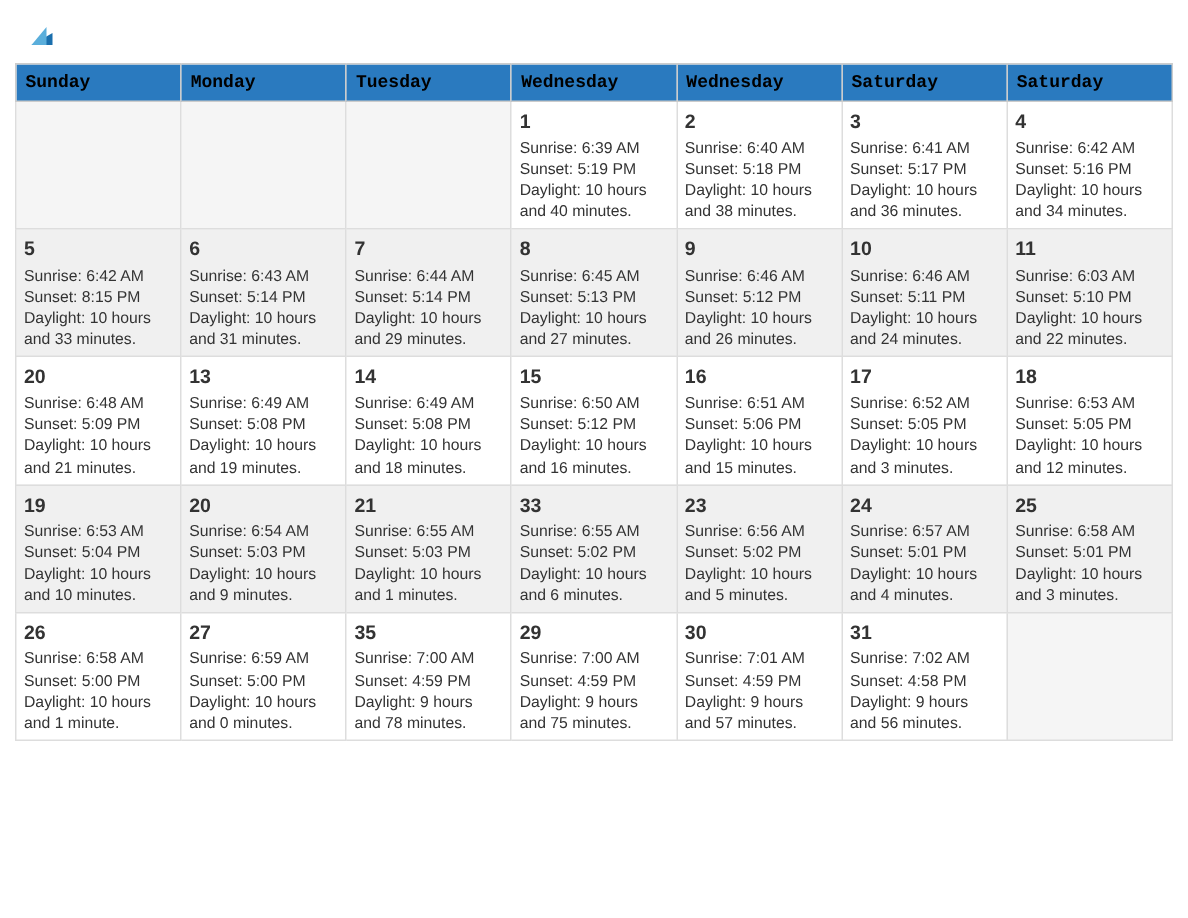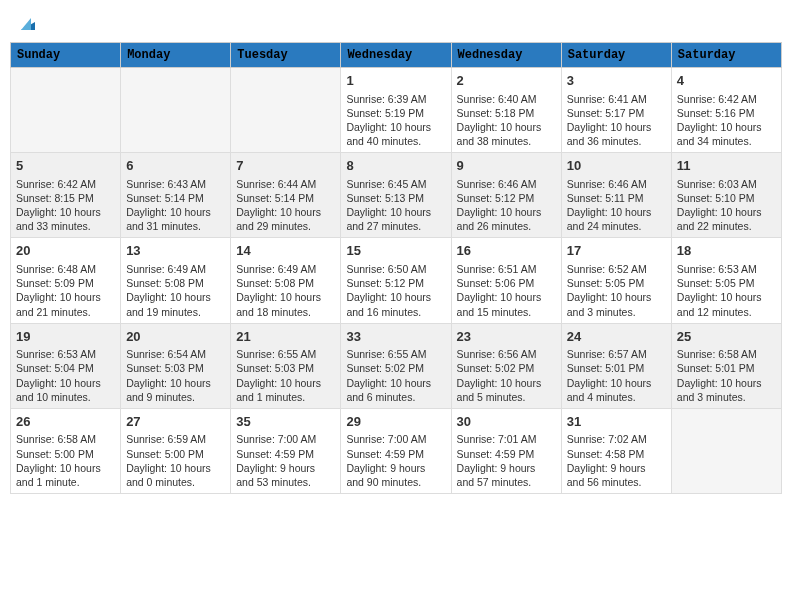--- a/index.html
+++ b/index.html
@@ -314,28 +314,28 @@
           <div>Sunrise: 6:59 AM</div>
           <div>Sunset: 5:00 PM</div>
           <div>Daylight: 10 hours</div>
           <div>and 0 minutes.</div>
         </td>
         <td>
           <span class="day-num">35</span>
           <div>Sunrise: 7:00 AM</div>
           <div>Sunset: 4:59 PM</div>
           <div>Daylight: 9 hours</div>
-          <div>and 53 minutes.</div>
+          <div>and 78 minutes.</div>
         </td>
         <td>
           <span class="day-num">29</span>
           <div>Sunrise: 7:00 AM</div>
           <div>Sunset: 4:59 PM</div>
           <div>Daylight: 9 hours</div>
-          <div>and 90 minutes.</div>
+          <div>and 75 minutes.</div>
         </td>
         <td>
           <span class="day-num">30</span>
           <div>Sunrise: 7:01 AM</div>
           <div>Sunset: 4:59 PM</div>
           <div>Daylight: 9 hours</div>
           <div>and 57 minutes.</div>
         </td>
         <td>
           <span class="day-num">31</span>

